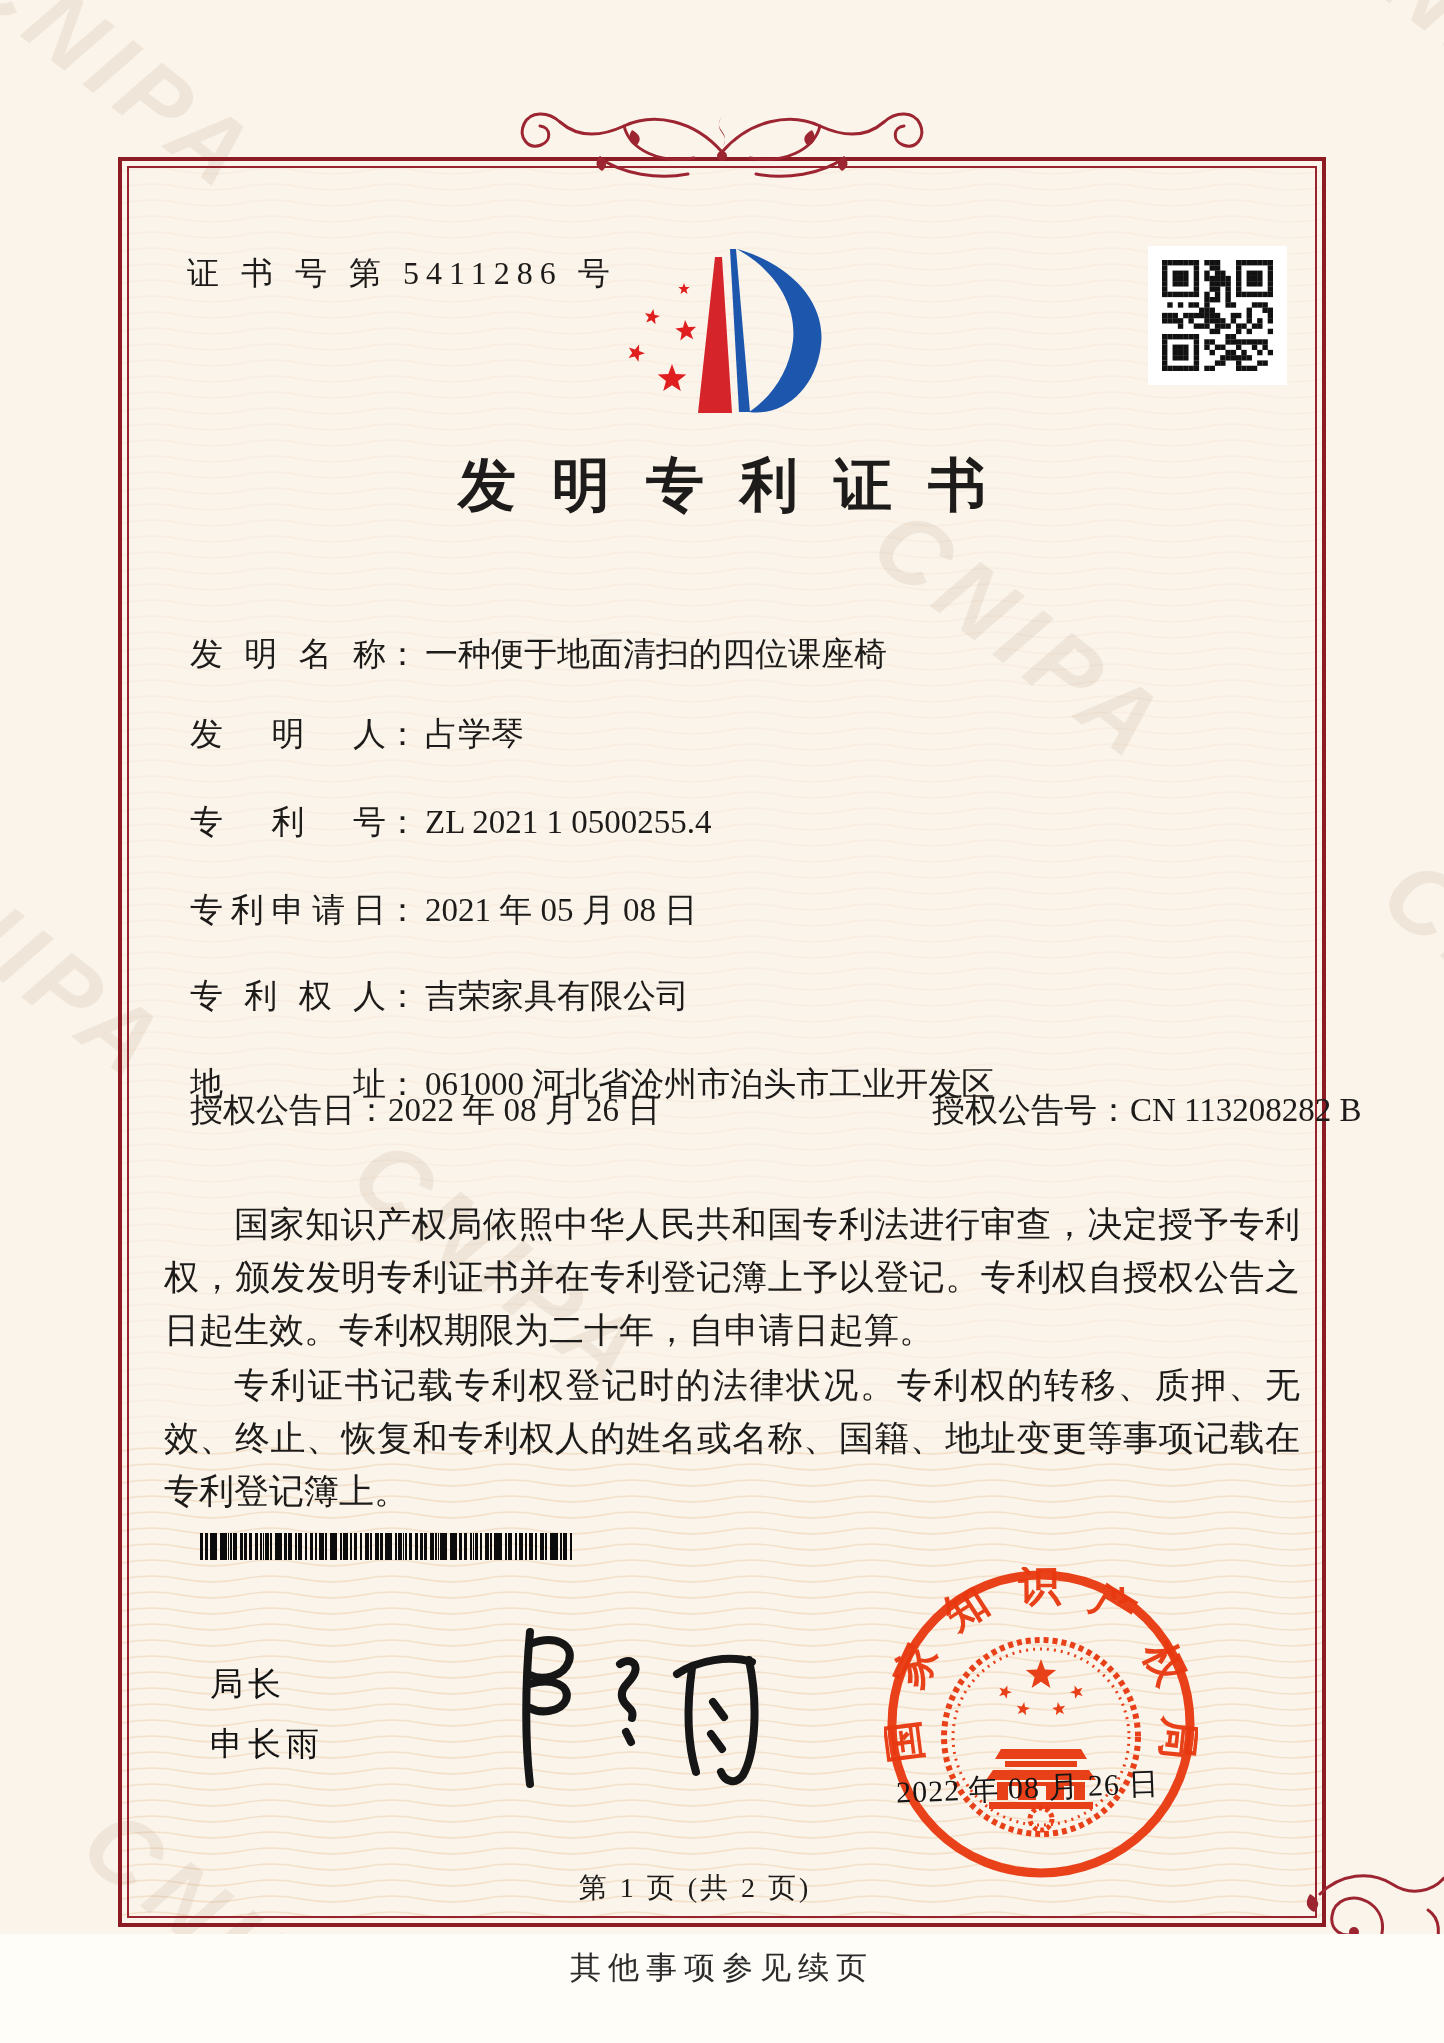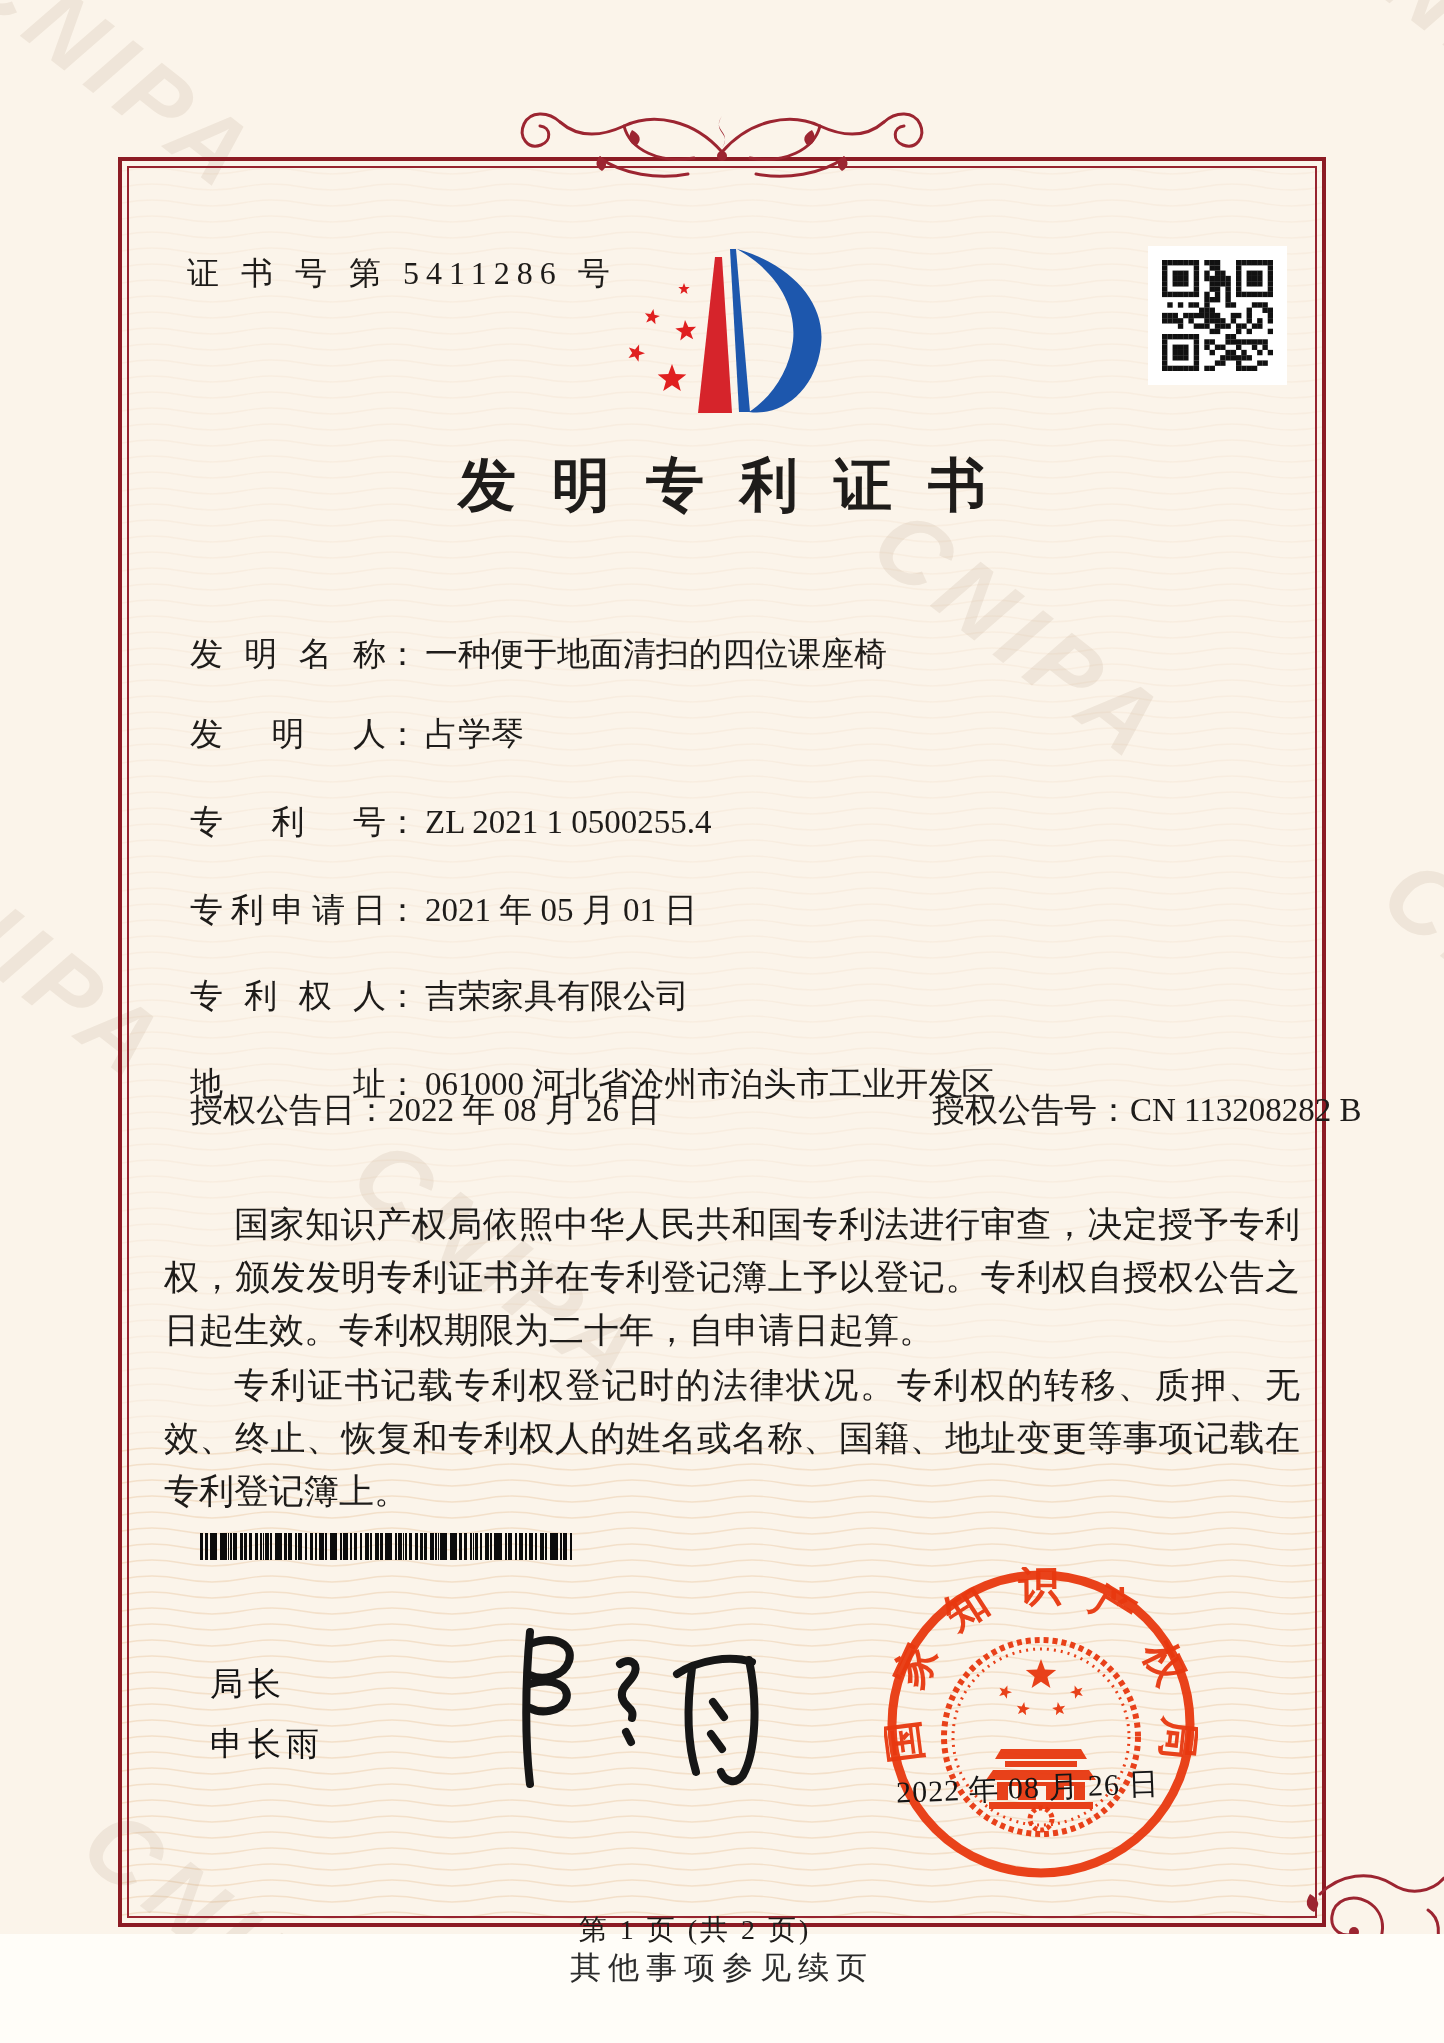--- a/index.html
+++ b/index.html
@@ -59,21 +59,21 @@
       repeating-linear-gradient(90deg,#0b0b0b 0 1px,transparent 1px 7px);
   }
   .officer{position:absolute;left:210px;z-index:4;font-family:Liberation Mono, monospace;
     font-size:33px;letter-spacing:5px;color:#141414;}
   .signature{position:absolute;left:430px;top:1612px;z-index:4;}
   .seal{position:absolute;left:884px;top:1567px;width:314px;height:314px;z-index:5;}
   .seal-date{
     position:absolute;left:896px;top:1768px;width:260px;z-index:6;
     font-size:30px;letter-spacing:1px;color:#151515;white-space:nowrap;transform:rotate(-2deg);
   }
-  .page-info{position:absolute;left:0;top:1869px;width:1390px;text-align:center;font-size:28px;letter-spacing:3px;z-index:4;margin-top:42px;}
+  .page-info{position:absolute;left:0;top:1869px;width:1390px;text-align:center;font-size:28px;letter-spacing:3px;z-index:4;}
   .footer-note{position:absolute;left:0;top:1947px;width:1444px;text-align:center;font-size:31px;letter-spacing:7px;z-index:4;color:#2b2b2b;}
   .ornament{z-index:3;}
   svg{display:block;}
 </style>
 </head>
 <body>
 
 <div class="page">
 
   <svg id="waves" class="abs ornament" style="left:122px;top:161px;z-index:1;" width="1200" height="1762" viewBox="0 0 1200 1762">
@@ -489,21 +489,21 @@
   <div class="row" style="top:632px">
     <span class="flabel">发明名称</span><span class="colon">：</span><span class="fvalue">一种便于地面清扫的四位课座椅</span>
   </div>
   <div class="row" style="top:712px">
     <span class="flabel">发明人</span><span class="colon">：</span><span class="fvalue">占学琴</span>
   </div>
   <div class="row" style="top:800px">
     <span class="flabel">专利号</span><span class="colon">：</span><span class="fvalue">ZL 2021 1 0500255.4</span>
   </div>
   <div class="row" style="top:888px">
-    <span class="flabel">专利申请日</span><span class="colon">：</span><span class="fvalue">2021 年 05 月 01 日</span>
+    <span class="flabel">专利申请日</span><span class="colon">：</span><span class="fvalue">2021 年 05 月 08 日</span>
   </div>
   <div class="row" style="top:974px">
     <span class="flabel">专利权人</span><span class="colon">：</span><span class="fvalue">吉荣家具有限公司</span>
   </div>
   <div class="row" style="top:1062px">
     <span class="flabel">地址</span><span class="colon">：</span><span class="fvalue">061000 河北省沧州市泊头市工业开发区</span>
   </div>
 
   <div class="row" style="top:1088px;width:1140px">
     <span>授权公告日</span><span>：</span><span>2022 年 08 月 26 日</span>

